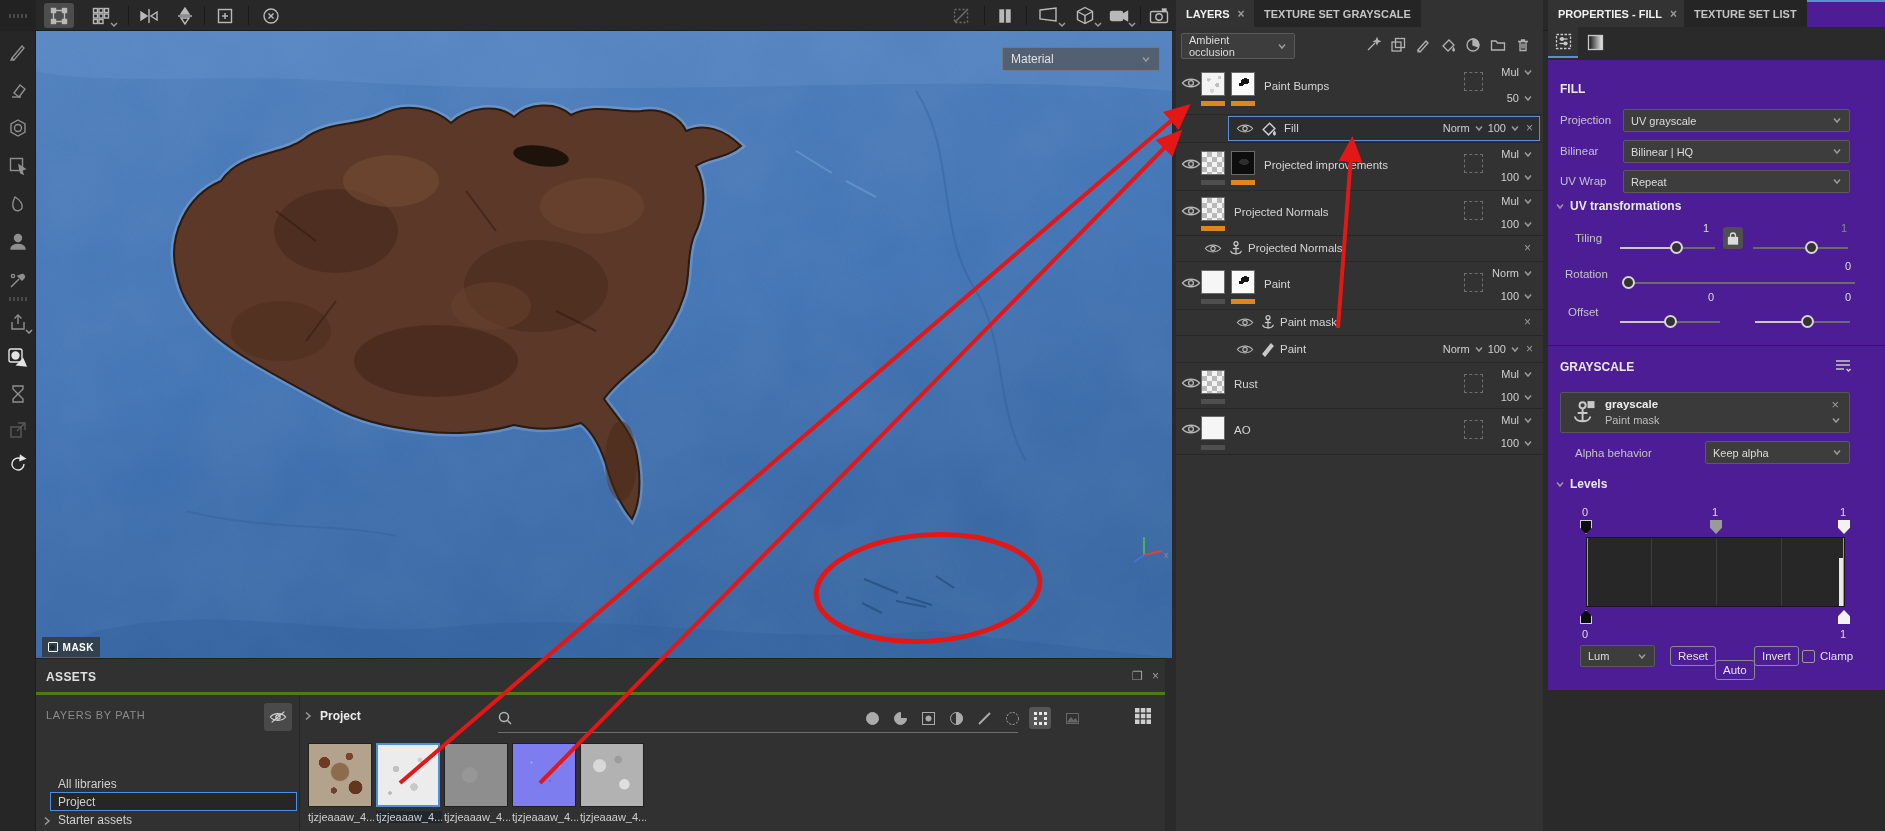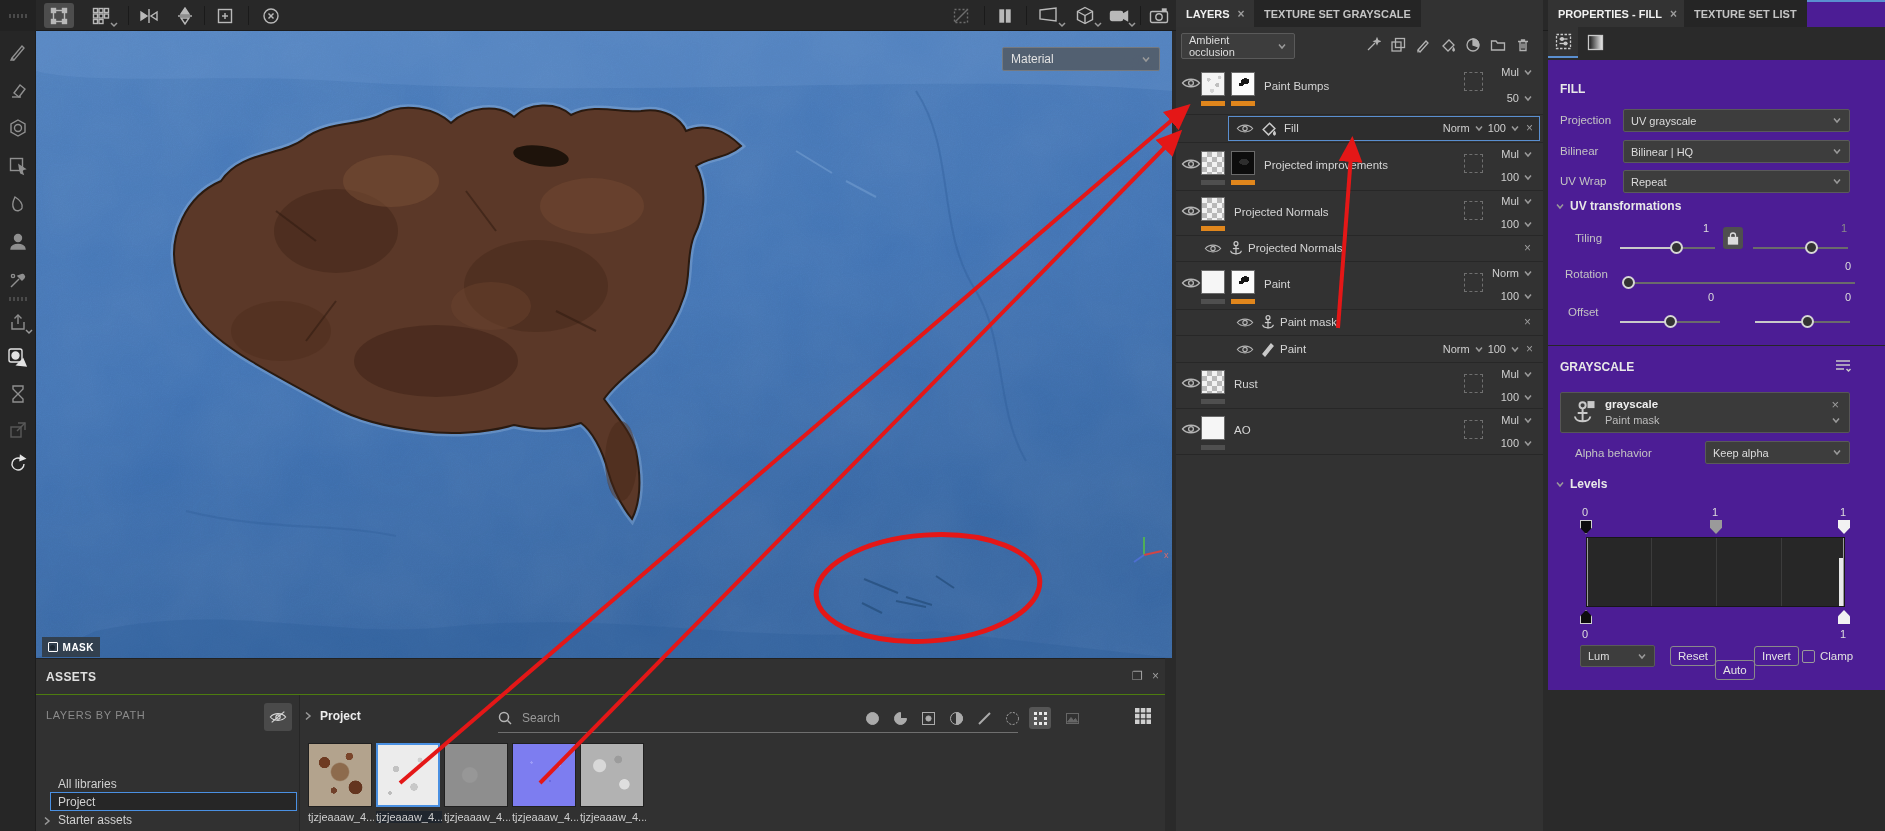--- a/index.html
+++ b/index.html
@@ -103,21 +103,21 @@
         background-image:linear-gradient(90deg,transparent 0,transparent 64px,#3c3c3c 64px,#3c3c3c 65px,transparent 65px,transparent 129px,#3c3c3c 129px,#3c3c3c 130px,transparent 130px,transparent 194px,#3c3c3c 194px,#3c3c3c 195px,transparent 195px);}
   .hist .edge{position:absolute;top:0;bottom:0;width:1px;background:#9a9a9a;}
   .hist .spike{position:absolute;right:1px;bottom:0;width:4px;height:48px;background:#e8e8e8;}
   .pbtn{position:absolute;height:20px;border:1px solid #8a8a8a;border-radius:3px;background:transparent;
         color:#e4e4e4;font-size:11.5px;display:flex;align-items:center;justify-content:center;padding:0 7px;}
   .checkbox{position:absolute;width:13px;height:13px;border:1.5px solid #9a9a9a;border-radius:2px;background:transparent;}
   #lum-dd{left:32px;top:645px;width:75px;height:22px;}
 
   
   #assets{left:36px;top:658px;width:1129px;height:173px;background:#313131;border-top:1px solid #222;}
-  #assets-header{left:0;top:0;width:1129px;height:36px;border-bottom:1px solid #4d7c0f;}
+  #assets-header{left:0;top:0;width:1129px;height:36px;border-bottom:3px solid #4d7c0f;}
   #assets-title{left:10px;top:11px;font-weight:bold;font-size:12px;color:#e0e0e0;letter-spacing:.4px;}
   .winic{top:10px;color:#9f9f9f;font-size:12px;}
   #assets-left{left:0;top:36px;width:264px;height:137px;border-right:1px solid #262626;}
   #filter-label{left:10px;top:14px;color:#8b8b8b;font-size:11px;letter-spacing:.6px;}
   #eye-slash-btn{left:228px;top:8px;width:28px;height:28px;background:#4a4a4a;border-radius:3px;display:flex;align-items:center;justify-content:center;}
   #eye-slash-btn svg{stroke:#d9d9d9;fill:none;stroke-width:1.3px;}
   .tree-item{position:absolute;left:22px;color:#d0d0d0;font-size:12px;}
   #tree-sel{left:14px;top:97px;width:247px;height:19px;border:1px solid #4a90e2;background:#262626;}
   .tree-chev{position:absolute;left:7px;}
   #crumb{left:268px;top:50px;display:flex;align-items:center;gap:8px;color:#ececec;font-weight:bold;font-size:12px;}
@@ -905,21 +905,20 @@
           <polyline points="2,1.5 6,5 2,8.5" fill="none" stroke="#9a9a9a" stroke-width="1.5"></polyline>
         </svg>
       <span>Project</span>
     </div>
 
     <div class="abs" id="search-wrap">
       <svg width="14" height="14" viewBox="0 0 14 14">
           <circle cx="6" cy="6" r="4.5"></circle>
           <line x1="9.5" y1="9.5" x2="13" y2="13"></line>
         </svg>
-      <input id="search-input" placeholder="Search" style="">
     </div>
 
     <div class="abs fic" style="left:825px;">
         <svg width="15" height="15" viewBox="0 0 15 15">
           <circle cx="7.5" cy="7.5" r="6"></circle>
         </svg>
       </div>
     <div class="abs fic" style="left:853px;">
         <svg width="15" height="15" viewBox="0 0 15 15">
           <path d="M7.5 1.5 A6 6 0 1 0 13.5 7.5 L7.5 7.5 Z"></path>

